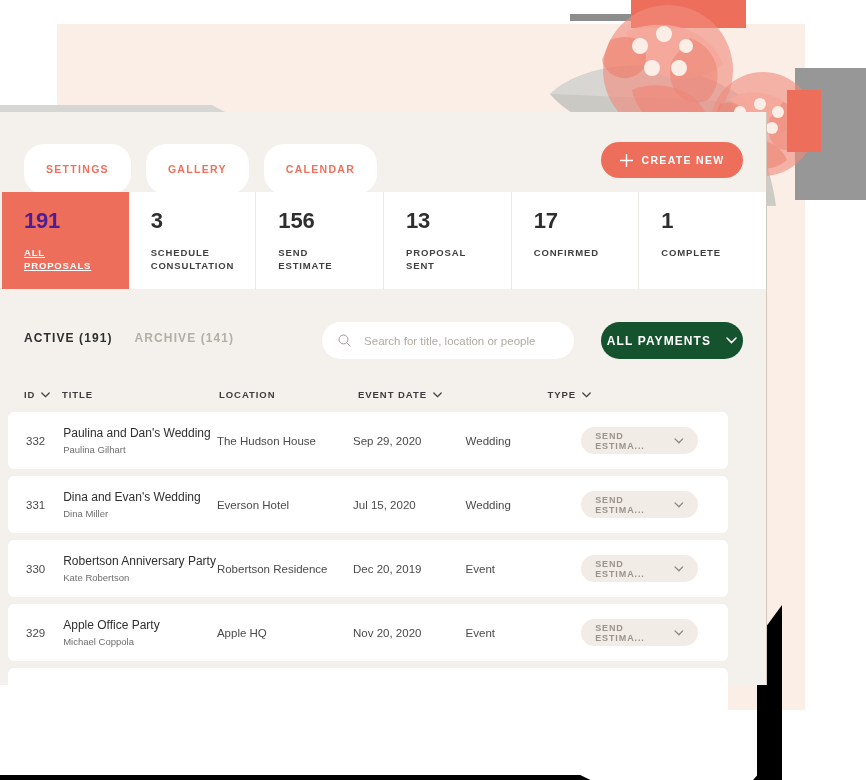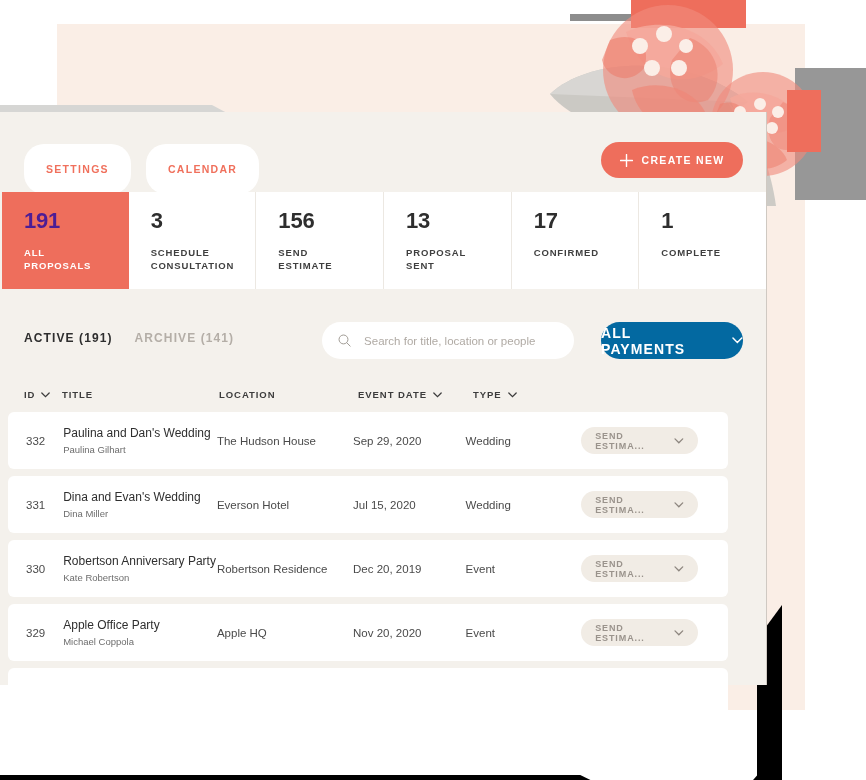--- a/index.html
+++ b/index.html
@@ -189,21 +189,21 @@
   }
   .stat-cell.active .stat-num { color: #4c1d95; }
   .stat-label {
     font-size: 9.5px;
     font-weight: 700;
     letter-spacing: 0.85px;
     color: #3f3f3f;
     line-height: 1.42;
     max-width: 92px;
   }
-  .stat-cell.active .stat-label { color: #ffffff; }
+  .stat-cell.active .stat-label { color: #ffffff; text-decoration: underline; }
 
   
   .filter-tabs {
     position: absolute;
     left: 24px; top: 331px;
     display: flex;
     align-items: baseline;
     gap: 22px;
   }
   .ftab {
@@ -236,28 +236,28 @@
     font-size: 11.5px;
     color: #4a4a4a;
     width: 100%;
   }
   .search-input::placeholder { color: #b0aaa4; }
 
   .payments-btn {
     position: absolute;
     left: 601px; top: 322px;
     width: 142px; height: 37px;
-    background: #0369a1;
+    background: #14532d;
     border-radius: 19px;
     display: flex;
     align-items: center;
     justify-content: center;
     gap: 15px;
     color: #ffffff;
-    font-size: 14px;
+    font-size: 12px;
     font-weight: 700;
     letter-spacing: 1.1px;
     cursor: pointer;
   }
 
   
   .table-head {
     position: absolute;
     left: 24px; top: 389px;
     width: 720px;
@@ -266,21 +266,21 @@
     font-size: 9.5px;
     font-weight: 700;
     letter-spacing: 0.95px;
     color: #3c3c3c;
   }
   .th { display: flex; align-items: center; gap: 6px; }
   .col-id    { width: 38px; }
   .col-title { width: 157px; }
   .col-loc   { width: 139px; }
   .col-date  { width: 115px; }
-  .col-type  { width: 118px; }
+  .col-type  { width: 118px; justify-content: flex-end; }
   .col-act   { width: 150px; }
 
   .rows-wrap {
     position: absolute;
     left: 8px; top: 412px;
     width: 720px; height: 268px;
   }
   .row-card {
     background: #ffffff;
     border-radius: 6px;
@@ -402,20 +402,23 @@
 <div class="win-topbar-taper"></div>
 <div class="app-window-leftedge"></div>
 
 <div class="app-window"></div>
 
 <div class="pill-row">
   <div class="pill">
     <span>SETTINGS</span>
   </div>
   <div class="pill">
+    <span>GALLERY</span>
+  </div>
+  <div class="pill">
     <span>CALENDAR</span>
   </div>
 </div>
 
 <div class="create-new-btn">
   <svg class="plus-ico" width="13" height="13" viewBox="0 0 13 13">
     <path d="M6.5 0.6 V12.4 M0.6 6.5 H12.4" stroke="#ffffff" stroke-width="1.4" stroke-linecap="round"></path>
   </svg>
   <span>CREATE NEW</span>
 </div>

